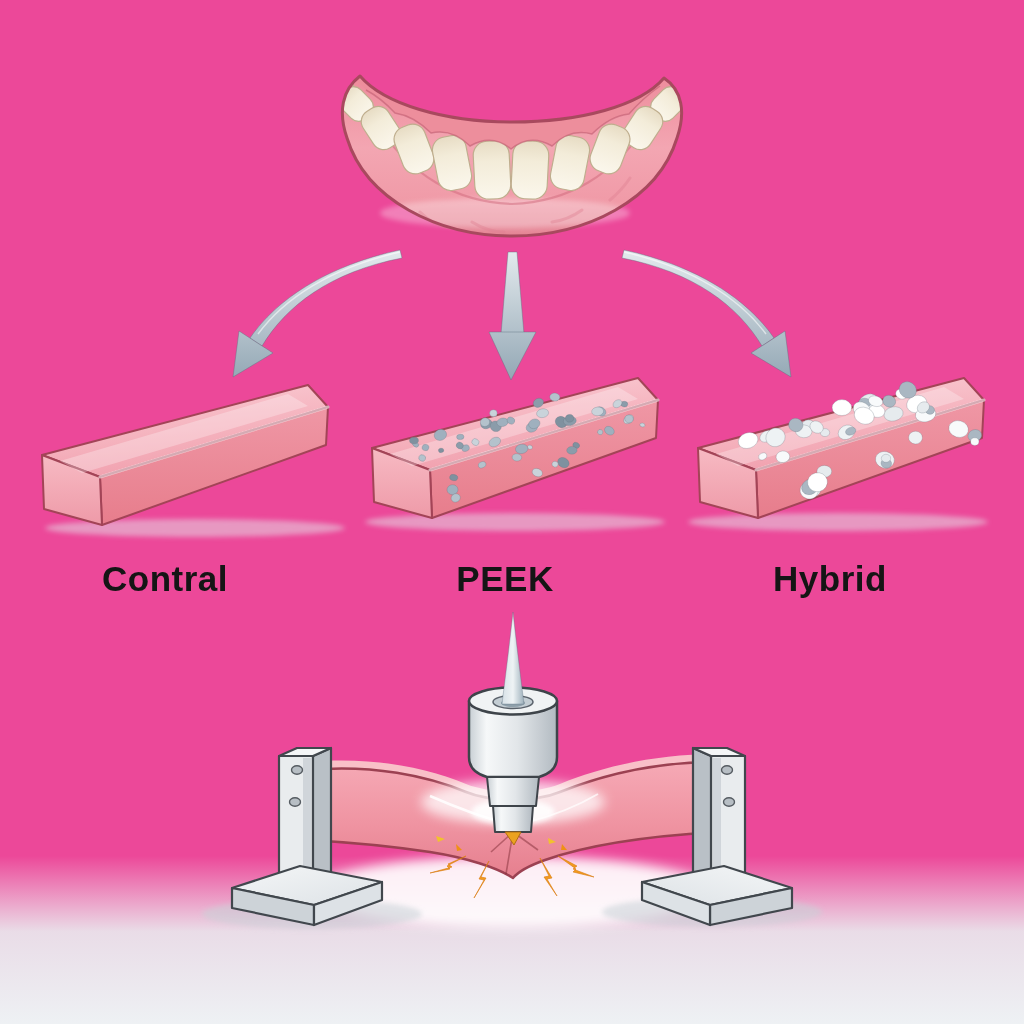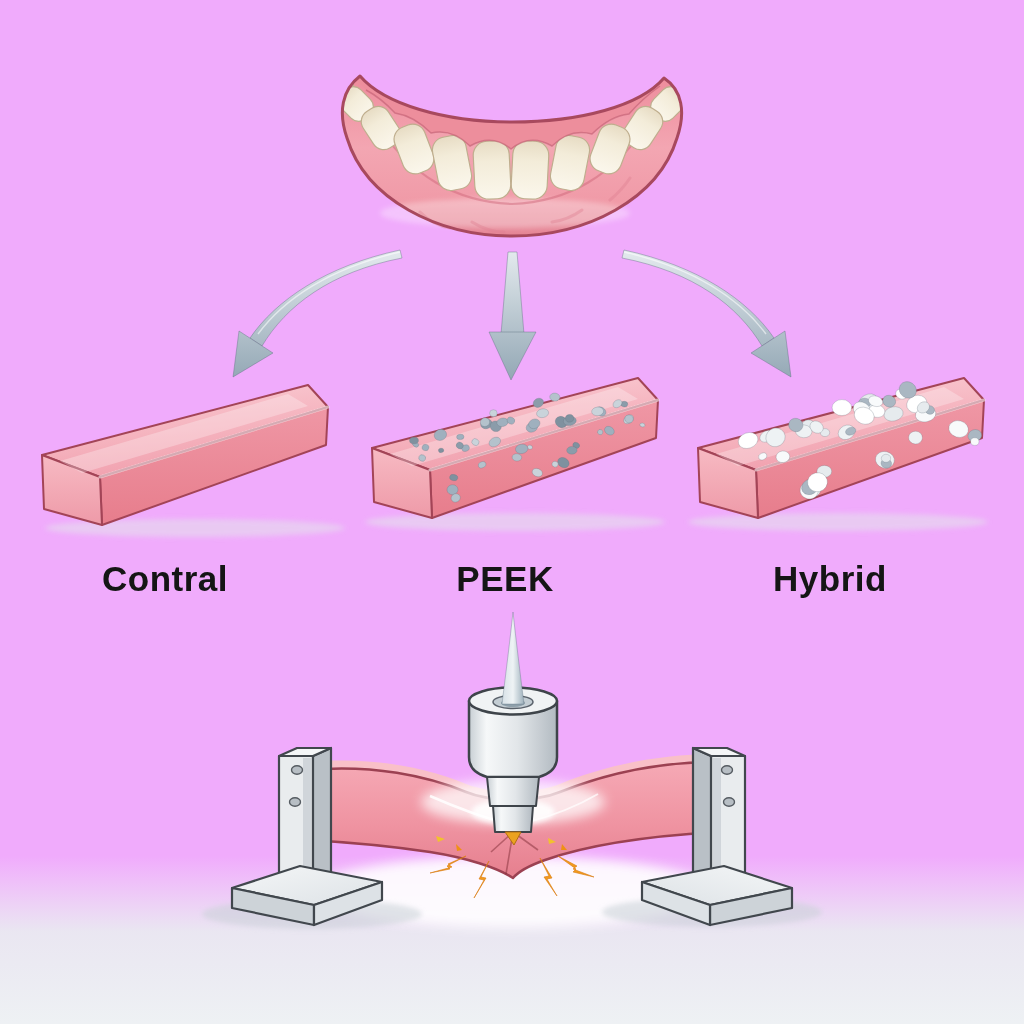--- a/index.html
+++ b/index.html
@@ -1,16 +1,16 @@
 <!DOCTYPE html>
 <html><head>
 <meta charset="utf-8">
 <style>
   html,body{margin:0;padding:0;background:#fff;}
-  .stage{position:relative;width:1024px;height:1024px;background:#f0abfc;overflow:hidden;
+  .stage{position:relative;width:1024px;height:1024px;background:#ec4899;overflow:hidden;
          font-family:"Liberation Sans",sans-serif;}
   .stage svg{display:block;width:1024px;height:1024px;}
   .lbl{font-family:"Liberation Sans",sans-serif;font-size:35px;font-weight:600;fill:#151515;
        text-anchor:middle;letter-spacing:0.5px;}
 </style>
 </head>
 <body>
 
 <div class="stage">
 <svg viewBox="0 0 1024 1024" xmlns="http://www.w3.org/2000/svg">

